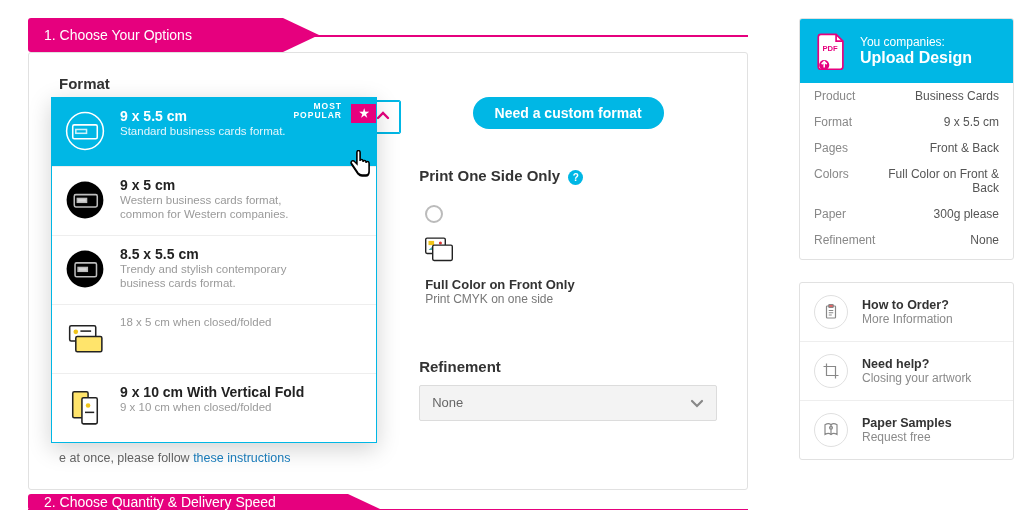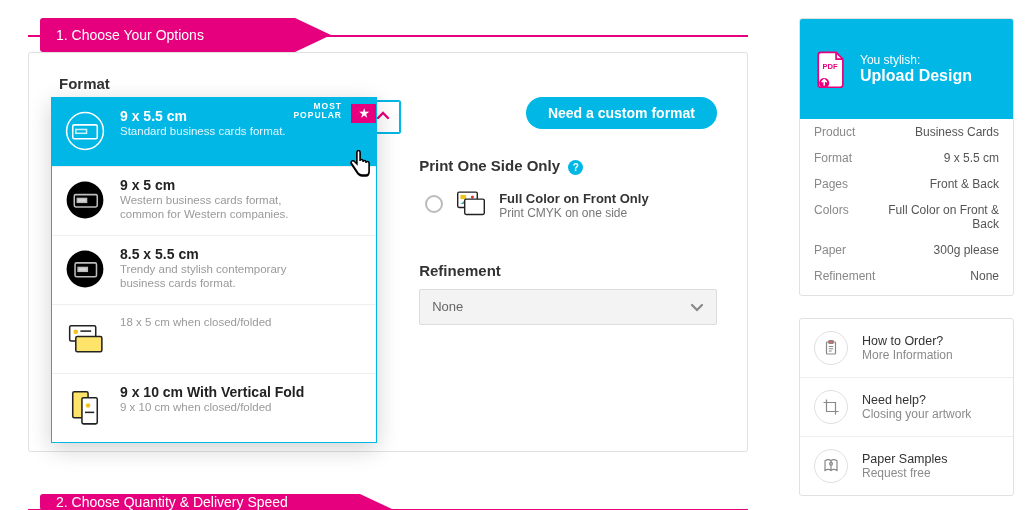--- a/index.html
+++ b/index.html
@@ -1,20 +1,20 @@
 <!DOCTYPE html>
 <html><head>
 <meta charset="utf-8">
 <style>
   * { box-sizing: border-box; margin: 0; padding: 0; }
   body { font-family: "Segoe UI", Arial, sans-serif; font-size: 13px; color: #333; background: #fff; }
   .page { position: relative; width: 1030px; height: 510px; overflow: hidden; }
 
   
-  .step-header { position: relative; height: 34px; display: flex; align-items: center; background: #e6007e; color: #fff; padding-left: 16px; font-size: 14px; border-radius: 3px 0 0 3px; margin-left: 12px; }
+  .step-header { position: relative; height: 34px; display: flex; align-items: center; background: #e6007e; color: #fff; padding-left: 16px; font-size: 14px; border-radius: 3px 0 0 3px; }
   .step-header::after { content: ""; position: absolute; right: -36px; top: 0; width: 0; height: 0; border-left: 36px solid #e6007e; border-top: 17px solid transparent; border-bottom: 17px solid transparent; }
   .step1 .step-header { width: 255px; }
   .step2-wrap { position:absolute; left:28px; bottom:0; width:720px; }
   .step2-wrap .step-header { width: 320px; height:16px; }
   .step2-wrap .step-header::after{ border-left:32px solid #e6007e; border-top:15px solid transparent; border-bottom:15px solid transparent; right:-32px;}
   .step2-rule { position:absolute; left:0; top:15px; right:0; border-top:2px solid #e6007e; z-index:-1;}
 
   
   .step1 { position:absolute; left:28px; top:18px; width:720px; }
   .panel { background:#fff; border:1px solid #e1e1e1; border-radius:3px; padding:22px 30px 24px 30px; margin-top:0; min-height:400px; position:relative;}
@@ -26,27 +26,27 @@
   .col-left { width:52%; }
   .col-right { width:48%; padding-left:18px;}
   .clearfix::after{content:"";display:block;clear:both;}
 
   
   .select-box { position:relative; border:1px solid #00b7e5; border-radius:2px; height:34px; display:flex; align-items:center; padding:0 12px; color:#666; font-size:13px; background:#fff; box-shadow:0 0 0 1px #00b7e5 inset;}
   .select-box .chev { position:absolute; right:10px; top:8px; color:#e6007e; font-size:14px; }
 
   
   .pill { display:inline-block; background:#00b7e5; color:#fff; font-weight:700; font-size:14px; padding:8px 22px; border-radius:20px; cursor:pointer;}
-  .pill-wrap{text-align:right; margin-top:22px;}
-
-  
-  .subhead { font-size:15px; font-weight:600; margin-top:28px; margin-bottom:10px;}
+  .pill-wrap{text-align:center; margin-top:22px;}
+
+  
+  .subhead { font-size:15px; font-weight:600; margin-top:38px; margin-bottom:10px;}
   .help-dot { display:inline-block; width:15px; height:15px; border-radius:50%; background:#00b7e5; color:#fff; font-size:10px; font-weight:700; text-align:center; line-height:15px; margin-left:4px; vertical-align:middle;}
 
-  .radio-row { display:flex; align-items:flex-start; gap:14px; padding:6px 0 14px 6px;}
+  .radio-row { display:flex; align-items:flex-start; gap:14px; padding:6px 0 14px 6px;flex-direction:column;}
   .radio-circle{ width:18px; height:18px; border:2px solid #bbb; border-radius:50%; margin-top:4px;}
   .radio-icon{ width:28px; height:26px; }
   .radio-icon svg{width:28px;height:26px;}
   .radio-text .t1{font-weight:600; font-size:13px;}
   .radio-text .t2{font-size:12px; color:#777;}
 
   .plain-select{ position:relative; border:1px solid #dcdcdc; background:#f3f3f3; height:36px; display:flex; align-items:center; padding:0 12px; color:#666; border-radius:2px;}
   .plain-select .chev2{position:absolute; right:12px; top:10px; color:#888; font-size:14px;}
 
   .helper-line{ font-size:12.5px; color:#666; margin-top:30px; }
@@ -69,34 +69,34 @@
   .pop-text{position:absolute; right:34px; top:4px; color:#e6007e; font-size:8.5px; font-weight:700; letter-spacing:1px; text-align:right; line-height:1.1;}
   .dd-item.active .pop-text{color:#fff;}
   .star{ color:#fff; font-size:11px;}
 
   .cursor-hand{ position:absolute; left:297px; top:52px; z-index:30; font-size:22px; pointer-events:none;}
   .cursor-hand svg{filter:drop-shadow(0 1px 0 #000);}
 
   
   .sidebar{ position:absolute; right:16px; top:18px; width:215px; }
   .card{ border:1px solid #e1e1e1; border-radius:3px; background:#fff; margin-bottom:22px; overflow:hidden;}
-  .card-head{ background:#00b7e5; color:#fff; padding:30px 14px; display:flex; gap:12px; align-items:center;}
+  .card-head{ background:#00b7e5; color:#fff; padding:12px 14px; display:flex; gap:12px; align-items:center;}
   .card-head .txt .s1{font-size:12px;}
   .card-head .txt .s2{font-size:16px; font-weight:700;}
   .pdf-icon{width:34px;height:40px;}
   .kv{ display:flex; justify-content:space-between; padding:6px 14px; font-size:12px; color:#888;}
   .kv .v{ color:#555; text-align:right; max-width:120px;}
   .kv:first-of-type{padding-top:10px;}
   .kv:last-of-type{padding-bottom:12px;}
 
   .side-list{ }
   .side-row{ display:flex; gap:14px; align-items:center; padding:12px 14px; border-top:1px solid #eee;}
   .side-row:first-child{border-top:none;}
   .side-ic{ width:34px; height:34px; border:1px solid #e0e0e0; border-radius:50%; display:flex; align-items:center; justify-content:center; color:#888;}
-  .side-row .t1{font-size:12.5px; font-weight:400; color:#333;}
+  .side-row .t1{font-size:12.5px; font-weight:700; color:#333;}
   .side-row .t2{font-size:12px; color:#8a8a8a;}
 
   
   svg{display:block;}
   .thumb-card rect{fill:none;stroke:#bdbdbd;stroke-width:2;}
   .thumb-card .inner{fill:#d7d7d7;}
 </style>
 </head>
 <body>
 <div class="page">
@@ -260,21 +260,21 @@
       <div class="pdf-icon">
         <svg viewBox="0 0 40 48">
               <path d="M8 4 h18 l8 8 v30 c0 2 -1 3 -3 3 H8 c-2 0 -3 -1 -3 -3 V7 c0 -2 1 -3 3 -3 Z" fill="#fff" stroke="#e6007e" stroke-width="2"></path>
               <path d="M26 4 v8 h8" fill="none" stroke="#e6007e" stroke-width="2"></path>
               <text x="10" y="24" font-size="9" font-weight="700" fill="#e6007e">PDF</text>
               <circle cx="12" cy="40" r="6" fill="#e6007e"></circle>
               <path d="M12 43 v-6 M9 39 l3 -3 l3 3" fill="none" stroke="#fff" stroke-width="1.8"></path>
             </svg>
       </div>
       <div class="txt">
-        <div class="s1">You stylish:</div>
+        <div class="s1">You companies:</div>
         <div class="s2">Upload Design</div>
       </div>
     </div>
     <div class="kv">
           <span>Product</span>
           <span class="v">Business Cards</span>
         </div>
     <div class="kv">
           <span>Format</span>
           <span class="v">9 x 5.5 cm</span>

